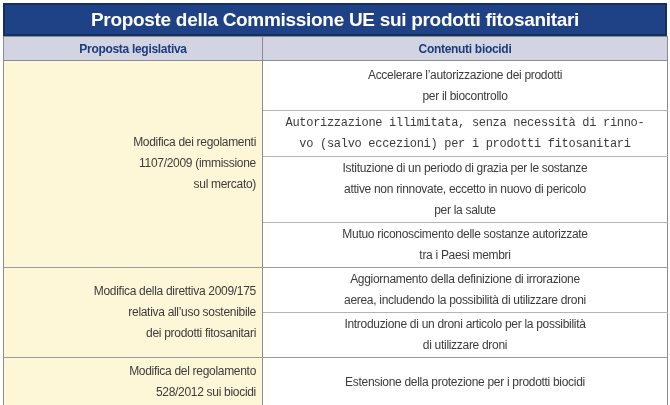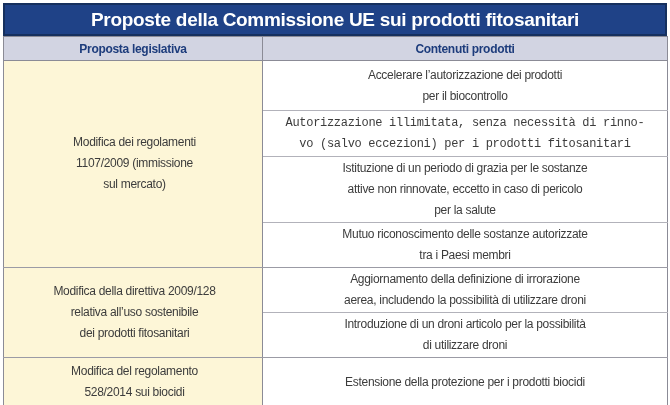--- a/index.html
+++ b/index.html
@@ -53,21 +53,21 @@
     text-align: center;
     padding: 0 4px;
   }
   td {
     color: var(--body-text, #3c3c3c);
     line-height: 21px;
     white-space: pre-line;
   }
   td.left {
     background: var(--proposal-bg, #fdf6d7);
-    text-align: center;
+    text-align: right;
     padding: 2px 6px 3px 9px;
     border-bottom-color: #9b9ba5;
   }
   td.right {
     background: var(--content-bg, #ffffff);
     text-align: center;
     padding: 1px 5px;
     border-top-color: var(--grid-light, #b2b2ba);
     border-bottom-color: var(--grid-light, #b2b2ba);
   }
@@ -85,55 +85,55 @@
 <div class="page">
   <div class="title-bar">Proposte della Commissione UE sui prodotti fitosanitari</div>
   <table class="tbl">
     <colgroup>
         <col class="c1">
         <col class="c2">
       </colgroup>
     <thead>
       <tr>
         <th>Proposta legislativa</th>
-        <th>Contenuti prodotti</th>
+        <th>Contenuti biocidi</th>
       </tr>
     </thead>
     <tbody>
       <tr class="h50">
         <td class="left" rowspan="4">Modifica dei regolamenti
 1107/2009 (immissione
 sul mercato)</td>
         <td class="right">Accelerare l’autorizzazione dei prodotti
 per il biocontrollo</td>
       </tr>
       <tr class="h46">
         <td class="right">Autorizzazione illimitata, senza necessità di rinno-
 vo (salvo eccezioni) per i prodotti fitosanitari</td>
       </tr>
       <tr class="h64">
         <td class="right">Istituzione di un periodo di grazia per le sostanze
-attive non rinnovate, eccetto in caso di pericolo
+attive non rinnovate, eccetto in nuovo di pericolo
 per la salute</td>
       </tr>
       <tr class="h45">
         <td class="right sec-end">Mutuo riconoscimento delle sostanze autorizzate
 tra i Paesi membri</td>
       </tr>
       <tr class="h41">
-        <td class="left" rowspan="2">Modifica della direttiva 2009/128
+        <td class="left" rowspan="2">Modifica della direttiva 2009/175
 relativa all’uso sostenibile
 dei prodotti fitosanitari</td>
         <td class="right">Aggiornamento della definizione di irrorazione
 aerea, includendo la possibilità di utilizzare droni</td>
       </tr>
       <tr class="h45">
         <td class="right sec-end">Introduzione di un droni articolo per la possibilità
 di utilizzare droni</td>
       </tr>
       <tr class="h49">
         <td class="left">Modifica del regolamento
-528/2014 sui biocidi</td>
+528/2012 sui biocidi</td>
         <td class="right">Estensione della protezione per i prodotti biocidi</td>
       </tr>
     </tbody>
   </table>
 </div>
 
 </body></html>

